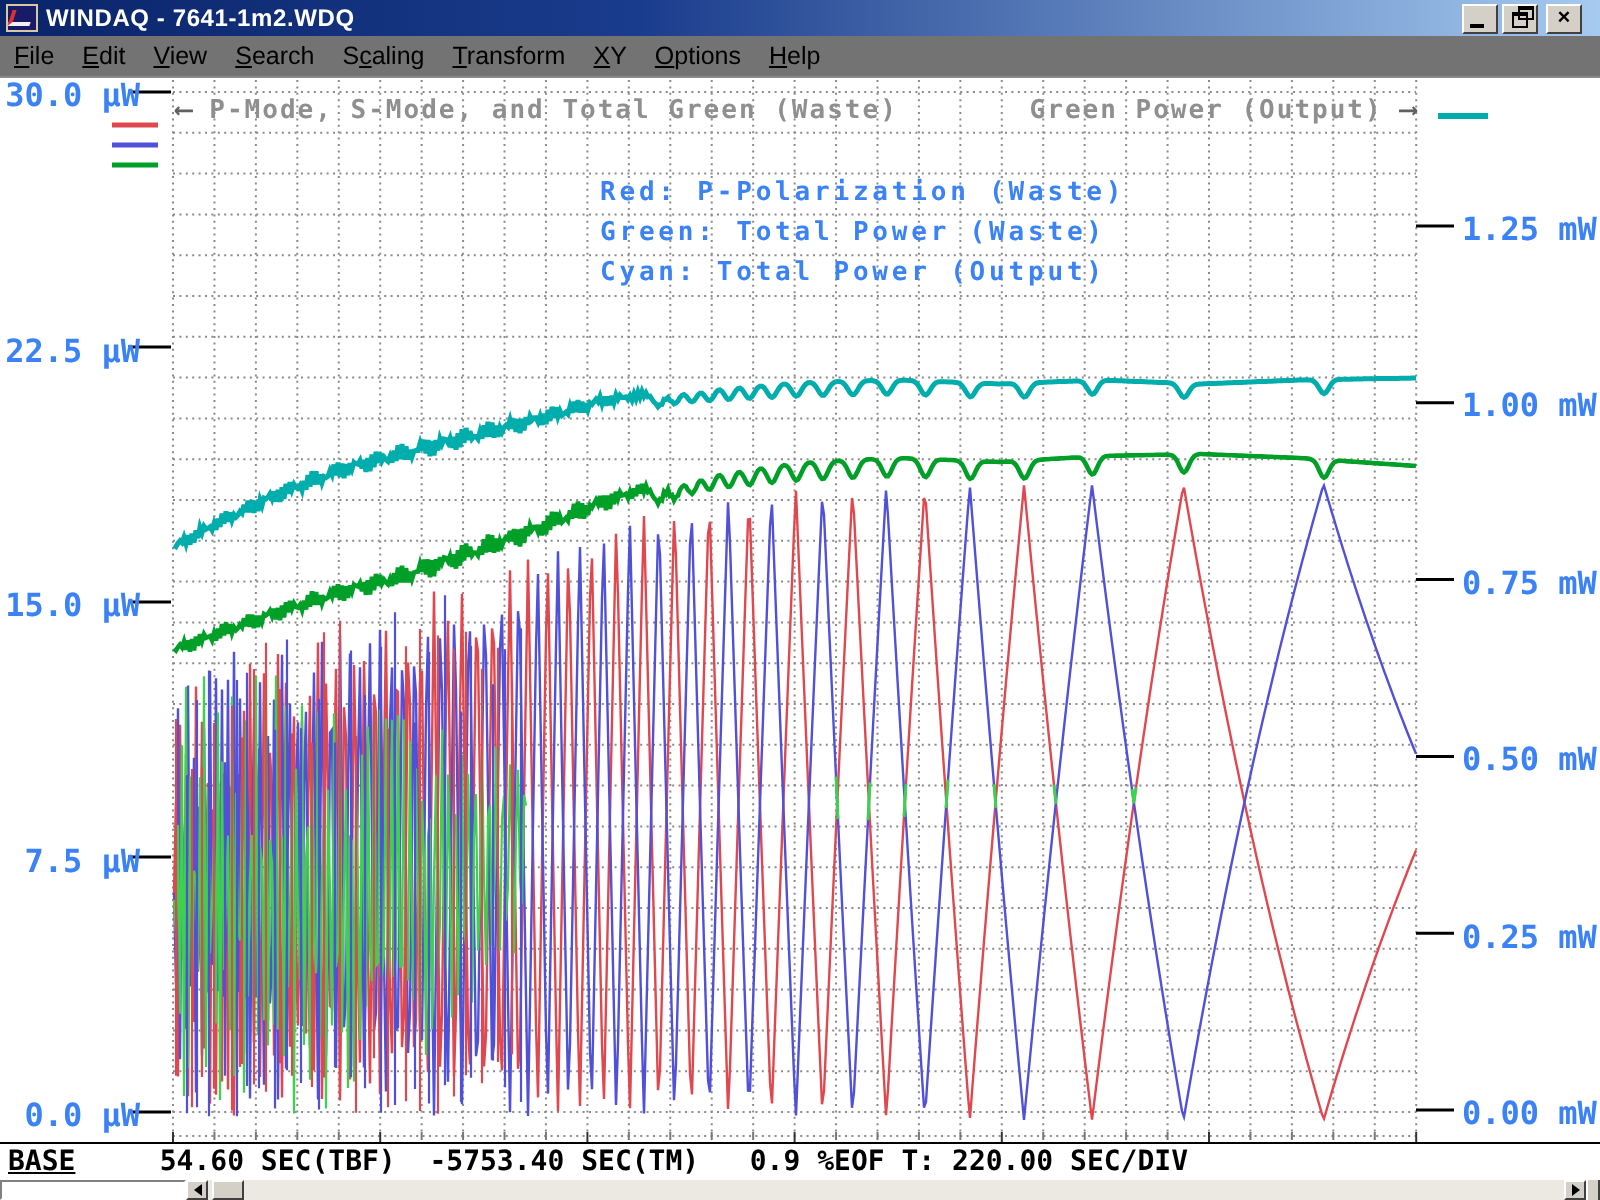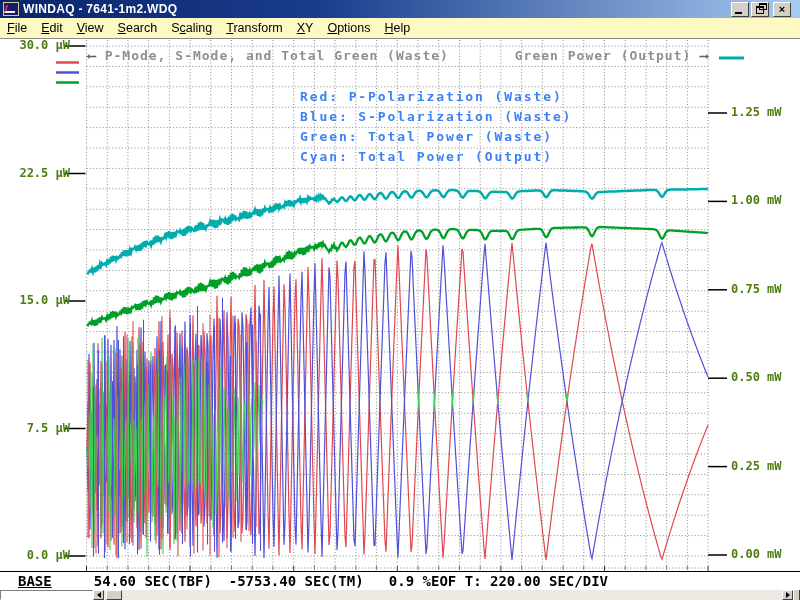--- a/index.html
+++ b/index.html
@@ -17,38 +17,38 @@
             white-space:nowrap;}
   .winbtn{width:16px;height:13px;background:#d4d0c8;border-top:1px solid #fff;border-left:1px solid #fff;
           border-right:1px solid #404040;border-bottom:1px solid #404040;margin-left:2px;
           display:flex;align-items:center;justify-content:center;position:relative;}
   #btn-close{margin-left:4px;margin-right:9px;}
   .glyph-min{position:absolute;left:3px;bottom:2px;width:7px;height:2px;background:#000;}
   .glyph-restore{position:absolute;left:4px;top:3px;width:6px;height:5px;border:1px solid #000;border-top-width:2px;background:#d4d0c8;}
   .glyph-restore:before{content:"";position:absolute;left:2px;top:-5px;width:6px;height:4px;border:1px solid #000;border-top-width:2px;}
   .glyph-close{font-size:11px;font-weight:bold;color:#000;line-height:11px;font-family:"Liberation Sans",sans-serif;}
   
-  #menubar{position:absolute;left:0;top:18px;width:800px;height:20px;background:#fef9c3;
+  #menubar{position:absolute;left:0;top:18px;width:800px;height:20px;background:#737373;
            border-bottom:1px solid #8a8a8a;display:flex;align-items:center;font-size:12.5px;color:#000;}
   .menu-item{padding:2px 7px;white-space:nowrap;}
   .menu-item u{text-decoration:underline;}
   
   .mono{font-family:"DejaVu Sans Mono","Liberation Mono",monospace;font-weight:bold;}
   #anno-left{position:absolute;left:88px;top:48px;font-size:13px;letter-spacing:1px;color:#8f8f8f;white-space:nowrap;}
   #anno-right{position:absolute;right:92px;top:48px;font-size:13px;letter-spacing:1px;color:#8f8f8f;white-space:nowrap;text-align:right;}
   .anno-arrow{color:#606060;font-weight:bold;letter-spacing:0;}
   #legend{position:absolute;left:300px;top:87px;font-size:13px;letter-spacing:1.9px;color:#3b82f6;line-height:20px;white-space:nowrap;}
-  .axis-label{position:absolute;font-size:12px;color:#4d7c0f;white-space:pre;}
+  .axis-label{position:absolute;font-size:16px;color:#3b82f6;white-space:pre;}
   .axis-left{left:0;width:70px;text-align:right;}
   .axis-right{left:731px;width:68px;text-align:left;}
   
   #statusbar{position:absolute;left:0;top:571px;width:800px;height:18px;background:#fff;
              border-top:1px solid #000;border-bottom:1px solid #000;
              font-size:14px;color:#000;display:flex;align-items:center;white-space:pre;}
-  #status-base{text-decoration:underline;margin-left:18px;}
+  #status-base{text-decoration:underline;margin-left:4px;}
   
   #scrollrow{position:absolute;left:0;top:590px;width:800px;height:10px;background:#d4d0c8;display:flex;}
   #scroll-panel{width:91px;height:8px;background:#fff;border-top:1px solid #808080;border-left:1px solid #808080;
                 border-bottom:1px solid #fff;border-right:1px solid #fff;flex:0 0 auto;}
   .sbtn{width:11px;height:10px;background:#d4d0c8;border-top:1px solid #fff;border-left:1px solid #fff;
         border-right:1px solid #404040;border-bottom:1px solid #404040;box-sizing:border-box;
         display:flex;align-items:center;justify-content:center;flex:0 0 auto;}
   .tri-left{width:0;height:0;border-top:3px solid transparent;border-bottom:3px solid transparent;border-right:4px solid #000;}
   .tri-right{width:0;height:0;border-top:3px solid transparent;border-bottom:3px solid transparent;border-left:4px solid #000;}
   #scroll-track1{width:2px;background:#ece9e2;flex:0 0 auto;}
@@ -255,21 +255,20 @@
       <span class="menu-item"><u>X</u>Y</span>
       <span class="menu-item"><u>O</u>ptions</span>
       <span class="menu-item"><u>H</u>elp</span>
     </div>
 
   <div id="anno-left" class="mono"><span class="anno-arrow">⟵</span><span> P-Mode, S-Mode, and Total Green (Waste)</span></div>
   <div id="anno-right" class="mono"><span>Green Power (Output) </span><span class="anno-arrow">⟶</span></div>
 
   <div id="legend" class="mono">
       <div>Red: P-Polarization (Waste)</div>
-      <div>Blue: S-Polarization (Waste)</div>
       <div>Green: Total Power (Waste)</div>
       <div>Cyan: Total Power (Output)</div>
     </div>
 
   <div id="axis-left-labels">
       <div class="axis-label mono axis-left" style="top: 38px;">30.0 μW</div>
       <div class="axis-label mono axis-left" style="top: 165.5px;">22.5 μW</div>
       <div class="axis-label mono axis-left" style="top: 293px;">15.0 μW</div>
       <div class="axis-label mono axis-left" style="top: 420.5px;"> 7.5 μW</div>
       <div class="axis-label mono axis-left" style="top: 548px;"> 0.0 μW</div>

